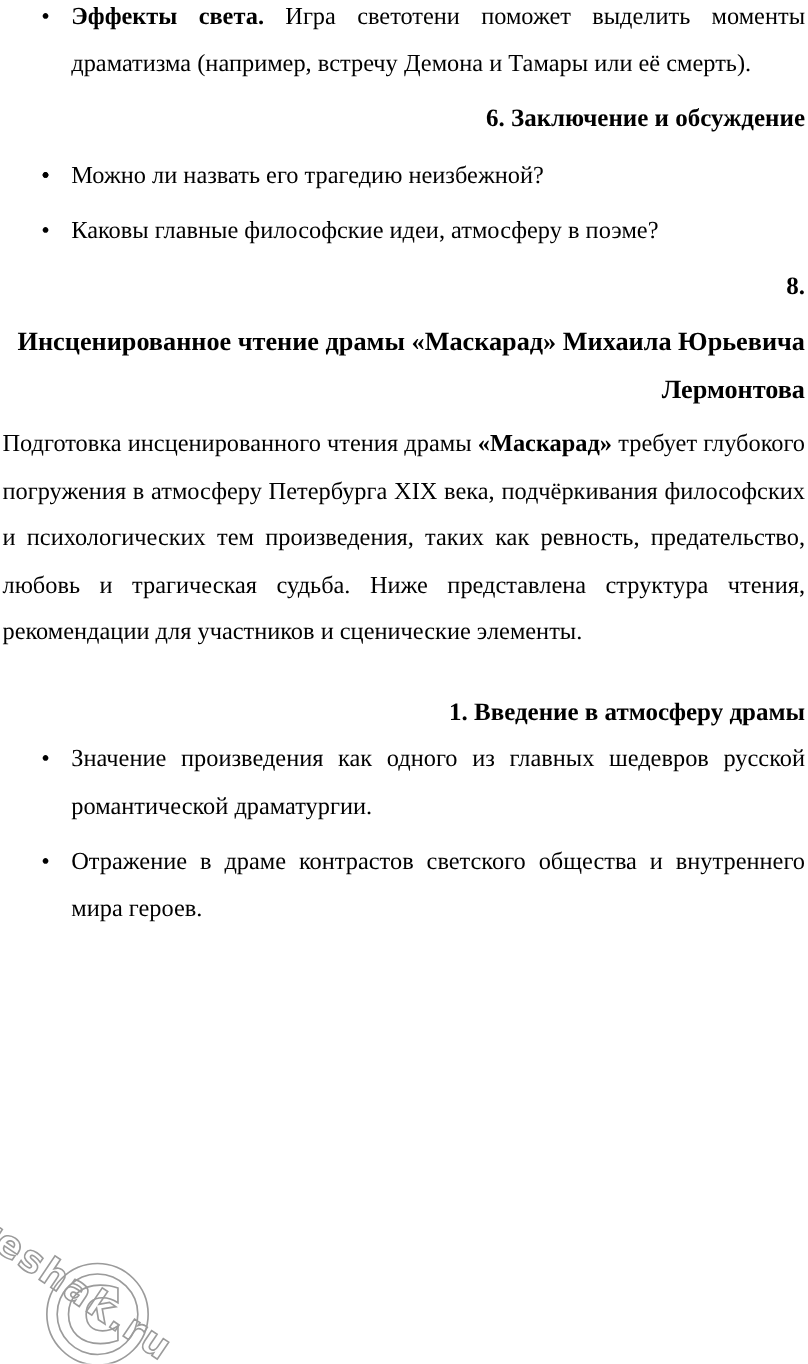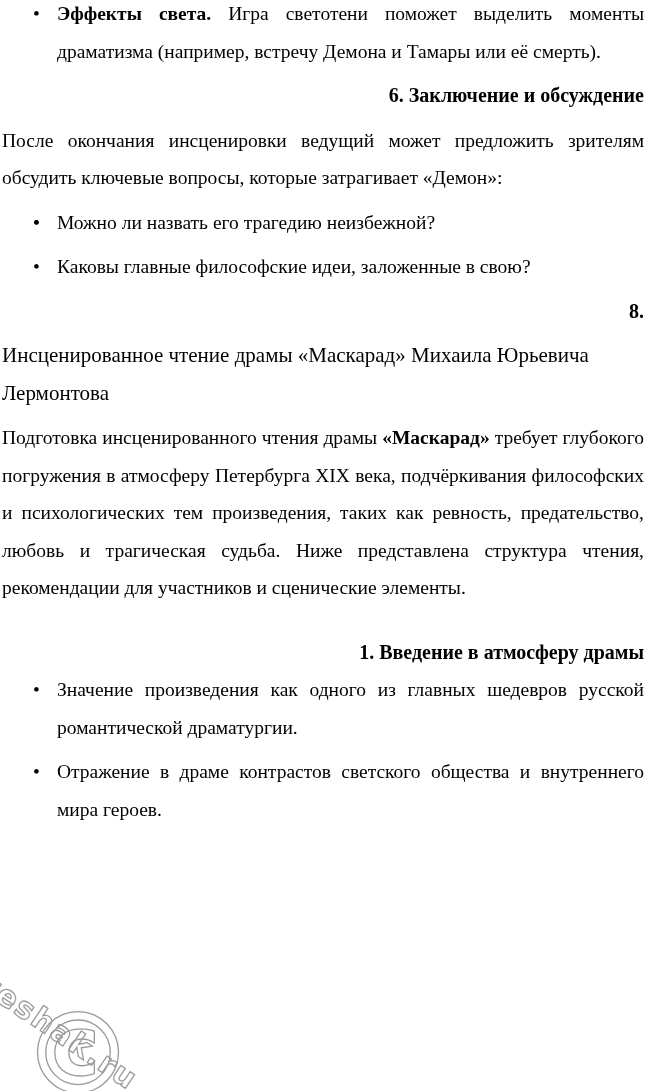--- a/index.html
+++ b/index.html
@@ -36,23 +36,23 @@
     font-size: 20px;
     font-weight: bold;
     line-height: 37.5px;
     text-align: right;
   }
 
   .doc h2.tight { margin-bottom: -7px; margin-top: 27px; }
 
   .doc h1 {
     font-size: 21px;
-    font-weight: normal;
+    font-weight: bold;
     line-height: 37.5px;
-    text-align: left;
+    text-align: right;
   }
 
   .doc ul { list-style: none; }
 
   .doc li {
     position: relative;
     padding-left: 55px;
     text-align: justify;
   }
 
@@ -103,33 +103,32 @@
     <ul>
       <li>
         <span class="bullet-dot">•</span>
         <b>Эффекты света.</b>
         <span>Игра светотени поможет выделить моменты драматизма (например, встречу Демона и Тамары или её смерть).</span>
       </li>
     </ul>
 
     <h2>6. Заключение и обсуждение</h2>
 
-    <p>После окончания инсценировки ведущий может предложить зрителям обсудить ключевые вопросы, которые затрагивает «Демон»:</p>
 
     <ul>
       <li>
         <span class="bullet-dot">•</span>
       </li>
       <li>
         <span class="bullet-dot">•</span>
         <span>Можно ли назвать его трагедию неизбежной?</span>
       </li>
       <li>
         <span class="bullet-dot">•</span>
-        <span>Каковы главные философские идеи, заложенные в свою?</span>
+        <span>Каковы главные философские идеи, атмосферу в поэме?</span>
       </li>
     </ul>
 
 
     <h2>8.</h2>
 
     <h1>Инсценированное чтение драмы «Маскарад» Михаила Юрьевича Лермонтова</h1>
 
     <p>
       <span>Подготовка инсценированного чтения драмы</span>

